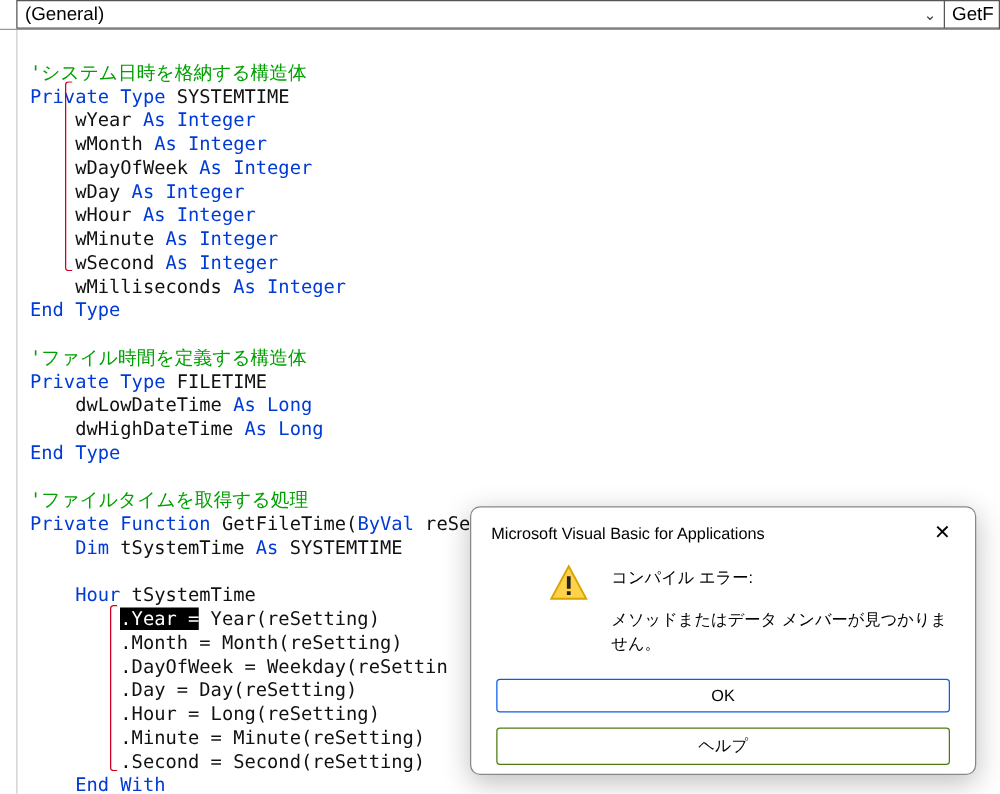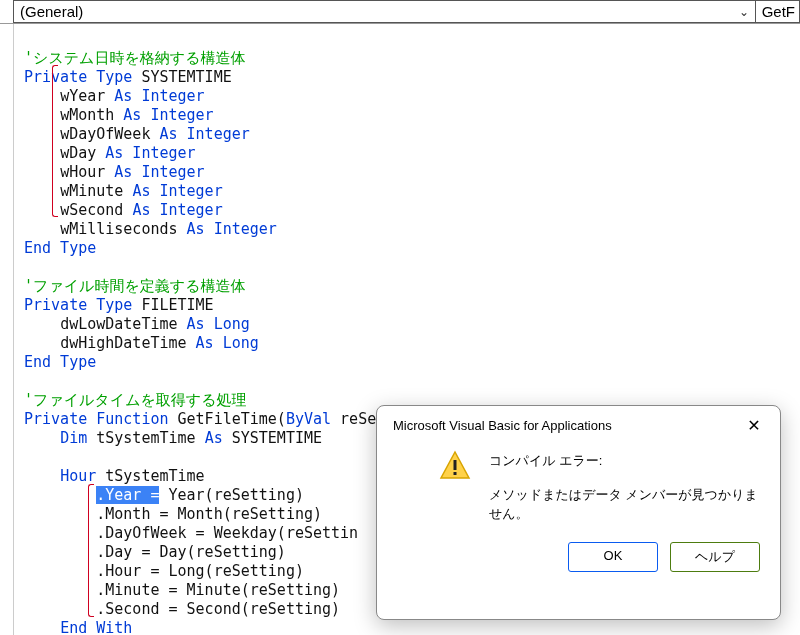--- a/index.html
+++ b/index.html
@@ -63,21 +63,21 @@
   .code-lines {
     margin-left: 24px;
     line-height: 19px;
     white-space: pre;
     font-family: "Consolas", "MS Gothic", monospace;
   }
   .comment { color: #00a000; margin-top: 14px; }
   .kw { color: #003bd6; }
   .plain { color: #111; }
   .highlight {
-    background: #3b82f6;
+    background: #000000;
     color: #fff;
   }
   .bracket1 {
     position: absolute;
     border-left: 1.5px solid #d00020;
     border-top: 1.5px solid #d00020;
     border-bottom: 1.5px solid #d00020;
     border-top-left-radius: 3px;
     border-bottom-left-radius: 3px;
     width: 6px;
@@ -120,20 +120,21 @@
   .dialog-text {
     flex: 1;
     line-height: 1.5;
     padding-top: 2px;
   }
   .dialog-buttons {
     display: flex;
     justify-content: flex-end;
     gap: 12px;
     padding: 10px 20px 14px;
+    flex-direction: column;
   }
   .btn {
     min-width: 90px;
     padding: 5px 10px;
     background: #fff;
     border: 1px solid #4d7c0f;
     border-radius: 3px;
     font-size: 13px;
     text-align: center;
     cursor: pointer;

